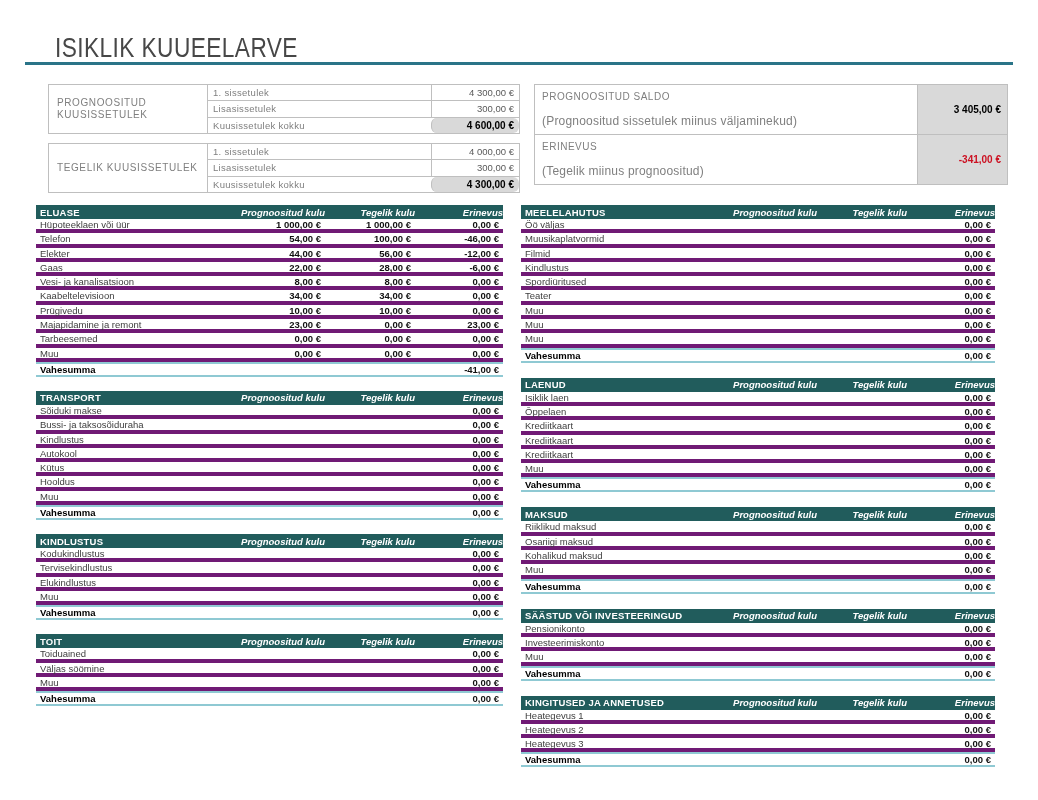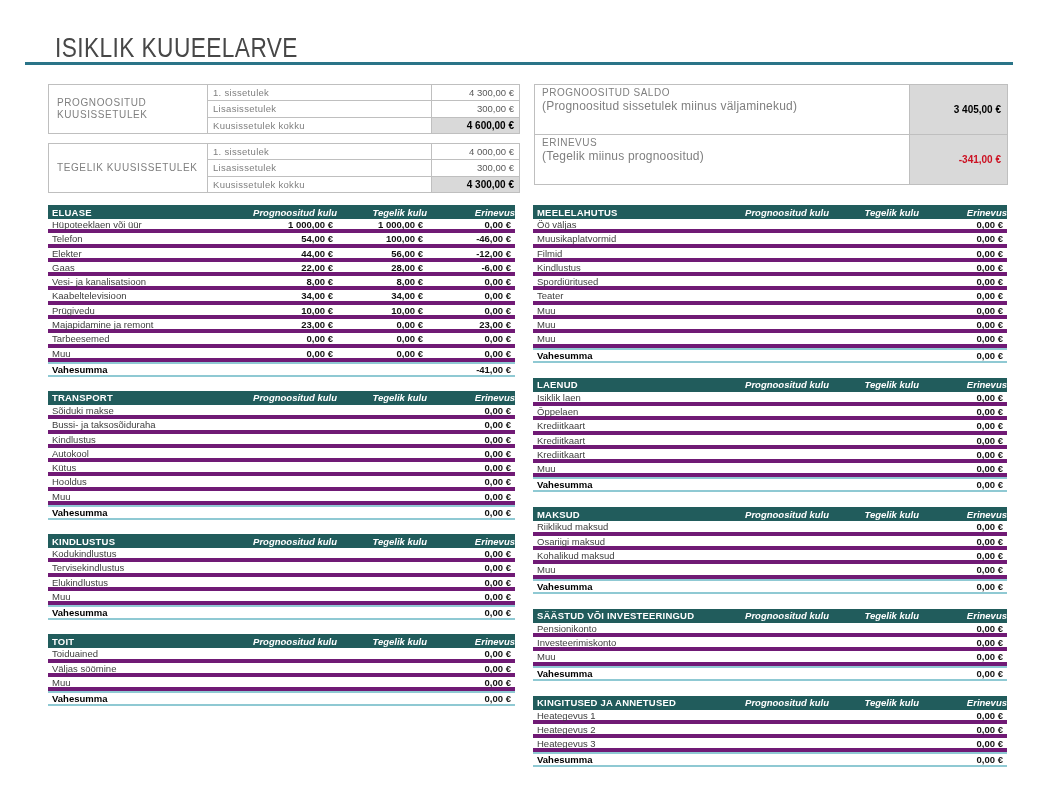--- a/index.html
+++ b/index.html
@@ -19,35 +19,35 @@
   .ibox { border:1px solid #bfbfbf; display:flex; height:50px; background:#fff; }
   .ibox-label { width:158px; padding:2px 8px; font-size:10px; color:#7f7f7f;
                 letter-spacing:.6px; display:flex; align-items:center; line-height:1.25; }
   .ibox-rows { flex:1; display:flex; flex-direction:column; }
   .irow { flex:1; display:flex; border-left:1px solid #bfbfbf; border-bottom:1px solid #bfbfbf;justify-content:flex-end; }
   .irow:last-child { border-bottom:none; }
   .irow-label { flex:1; font-size:9.5px; color:#7f7f7f; letter-spacing:.3px;
                 padding:0 5px; display:flex; align-items:center; }
   .irow-value { width:88px; border-left:1px solid #bfbfbf; font-size:9.5px; color:#595959;
                 display:flex; align-items:center; justify-content:flex-end; padding:0 5px; }
-  .irow.total .irow-value { background:#d9d9d9; color:#000; font-weight:bold; font-size:10px; }
+  .irow.total .irow-value { background:#d9d9d9; color:#000; font-weight:bold; font-size:10px;border-radius:6px; }
 
   .saldo { width:474px; height:101px; border:1px solid #bfbfbf; display:flex; flex-direction:column; }
   .srow { flex:1; display:flex; border-bottom:1px solid #bfbfbf; }
   .srow:last-child { border-bottom:none; }
-  .srow-text { flex:1; padding:2px 7px; display:flex; flex-direction:column; gap:1px; }
+  .srow-text { flex:1; padding:2px 7px; display:flex; flex-direction:column; justify-content:center; gap:12px; }
   .srow-title { font-size:10px; color:#7f7f7f; letter-spacing:.5px; }
   .srow-sub { font-size:12px; color:#7f7f7f; letter-spacing:.2px; }
-  .srow-value { width:98px; background:#d9d9d9; border-left:1px solid #bfbfbf;
+  .srow-value { width:90px; background:#d9d9d9; border-left:1px solid #bfbfbf;
                 display:flex; align-items:center; justify-content:flex-end;
                 padding:0 6px; font-size:10px; font-weight:bold; color:#000; }
   .srow-value.neg { color:#cc1122; }
 
   
-  .tables { position:absolute; left:48px; top:205px; display:flex; gap:18px; align-items:flex-start; }
+  .tables { position:absolute; left:36px; top:205px; display:flex; gap:18px; align-items:flex-start; }
   .tcol { display:flex; flex-direction:column; }
   .tcol-left  { width:467px; gap:14px; }
   .tcol-right { width:474px; gap:15px; }
   .xtable { width:100%; }
   .xhead, .xrow, .xsub { display:grid; grid-template-columns:1fr 125px 90px 88px; align-items:center; }
   .xhead { background:#215c5c; color:#ffffff; height:14px; font-size:9.5px; font-weight:bold; }
   .xhead .hname { padding-left:4px; letter-spacing:.2px; white-space:nowrap; }
   .xhead .hcol  { text-align:right; white-space:nowrap;font-style:italic; }
   .xrow { height:14.3px; border-bottom:4px solid #701a75; font-size:9.5px; background:#fff; }
   .xrow .rlabel { padding-left:4px; color:#3d3d3d; white-space:nowrap; }

